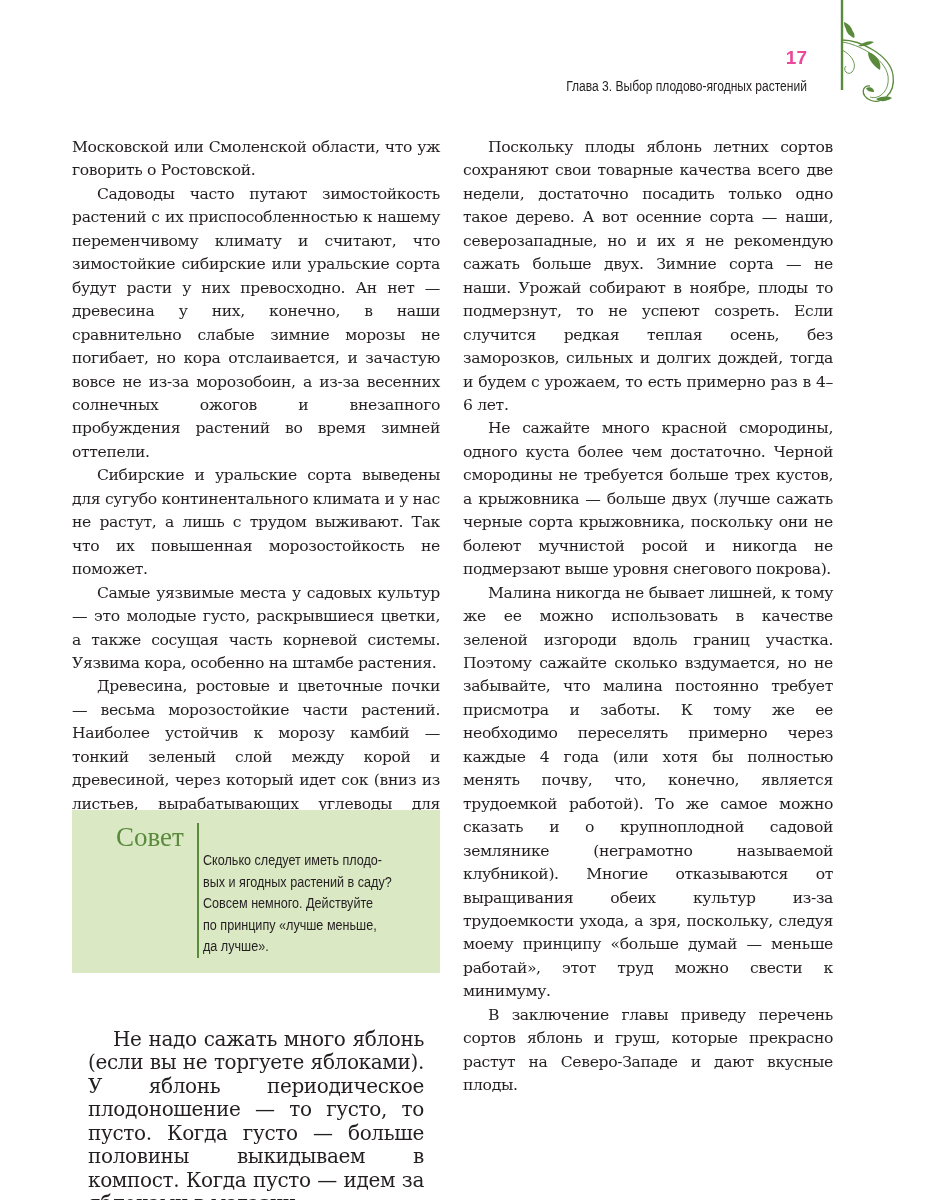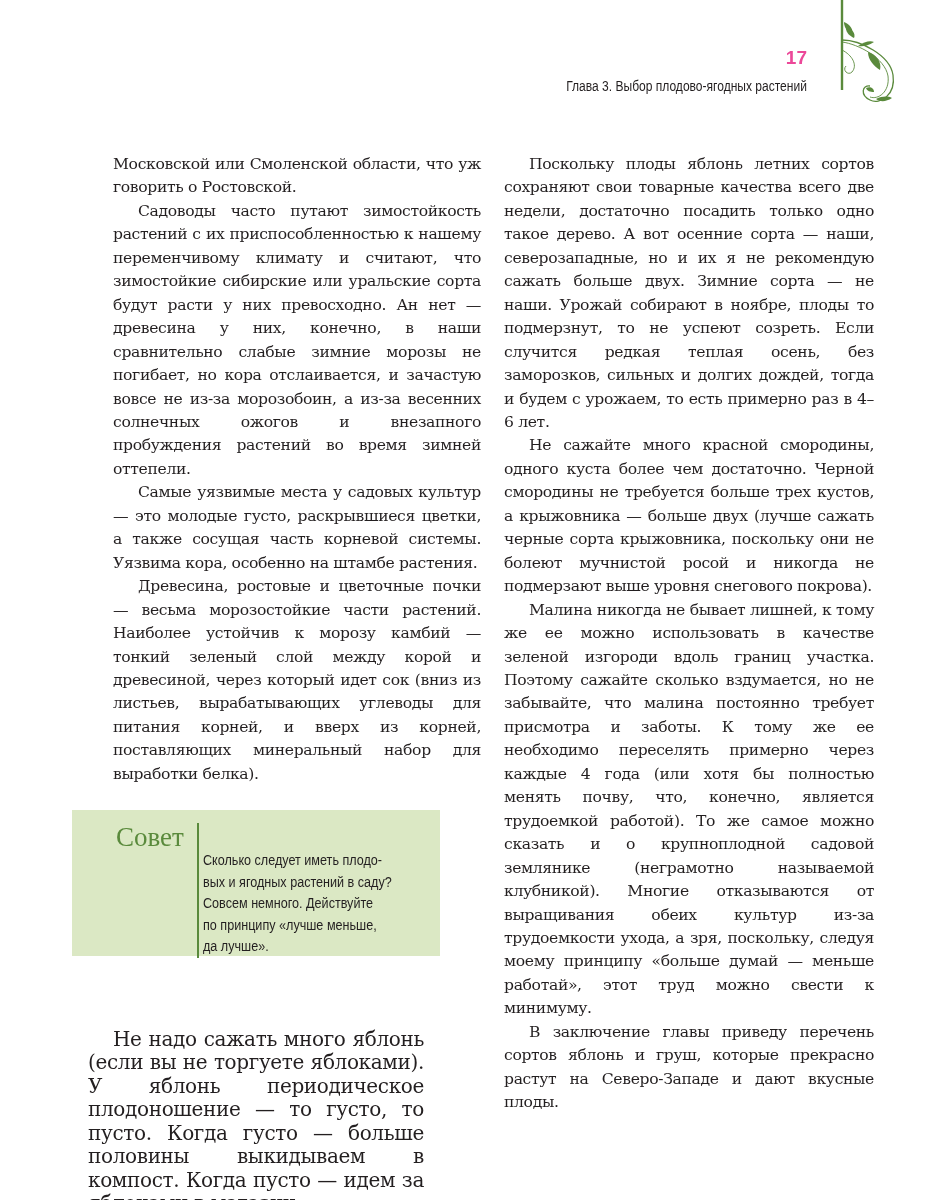--- a/index.html
+++ b/index.html
@@ -3,26 +3,26 @@
 <meta charset="utf-8">
 <style>
   html, body { margin: 0; padding: 0; background: #ffffff; }
   body { width: 927px; height: 1200px; position: relative; overflow: hidden;
          font-family: "DejaVu Serif", "Liberation Serif", serif; color: #231f20; }
   .vine { position: absolute; left: 830px; top: 0; width: 97px; height: 110px; }
   .page-num { position: absolute; right: 120px; top: 47px; font-family: "Liberation Sans", sans-serif;
               font-weight: bold; font-size: 19px; color: #ec4899; }
   .running-head { position: absolute; right: 120px; top: 78px; font-family: "Liberation Sans", sans-serif;
                   font-size: 14px; color: #231f20; transform: scaleX(0.86); transform-origin: right center; white-space: nowrap; }
-  .col { position: absolute; top: 153px; width: 368px; margin-left: 41px; }
+  .col { position: absolute; top: 136px; width: 368px; }
   .col-left { left: 72px; }
   .col-right { left: 463px; width: 370px; }
   .col p { margin: 0; font-size: 15.6px; line-height: 23.45px; text-align: justify; letter-spacing: -0.35px; hyphens: manual; }
   .col p.indent { text-indent: 25px; }
-  .tip { position: absolute; left: 72px; top: 810px; width: 368px; height: 146px; background: #dbe8c4; }
+  .tip { position: absolute; left: 72px; top: 810px; width: 368px; height: 163px; background: #dbe8c4; }
   .tip-title { position: absolute; left: 44px; top: 12px; font-family: "Liberation Serif", serif;
                font-size: 27px; color: #5a8a3c; }
   .tip-rule { position: absolute; left: 125px; top: 13px; width: 2px; height: 135px; background: #5a8a3c; }
   .tip-text { position: absolute; left: 131px; top: 40px; width: 225px; font-family: "Liberation Sans", sans-serif;
               font-size: 14px; line-height: 21.5px; color: #231f20; transform: scaleX(0.9); transform-origin: left top; width: 250px; }
   .tip-text span { display: block; white-space: nowrap; }
   .bottom-left { position: absolute; left: 72px; top: 1012px; width: 368px; }
   .bottom-left p { margin: 16px; font-size: 20px; line-height: 23.45px; text-align: justify; letter-spacing: -0.35px; text-indent: 25px; }
 </style>
 </head>
@@ -40,20 +40,21 @@
   <path d="M46 99 C 52 96, 58 96, 62 98 C 56 102, 50 102, 46 99 Z" fill="#5a8a3c"></path>
   <path d="M36 88 C 40 86, 44 88, 44 92 C 40 92, 37 91, 36 88 Z" fill="#5a8a3c"></path>
 </svg>
 
 <div class="page-num">17</div>
 <div class="running-head">Глава 3. Выбор плодово-ягодных растений</div>
 
 <div class="col col-left">
   <p>Московской или Смоленской области, что уж говорить о Ростовской.</p>
   <p class="indent">Садоводы часто путают зимостойкость рас­тений с их приспособленностью к нашему переменчивому климату и считают, что зимос­тойкие сибирские или уральские сорта будут расти у них превосходно. Ан нет — древесина у них, конечно, в наши сравнительно слабые зимние морозы не погибает, но кора отслаи­вается, и зачастую вовсе не из-за морозобоин, а из-за весенних солнечных ожогов и внезап­ного пробуждения растений во время зимней оттепели.</p>
+  <p class="indent">Сибирские и уральские сорта выведены для сугубо континентального климата и у нас не растут, а лишь с трудом выживают. Так что их повышенная морозостойкость не поможет.</p>
   <p class="indent">Самые уязвимые места у садовых культур — это молодые густо, раскрывшиеся цветки, а также сосущая часть корневой системы. Уяз­вима кора, особенно на штамбе растения.</p>
   <p class="indent">Древесина, ростовые и цветочные почки — весьма морозостойкие части растений. Наиболее устойчив к морозу камбий — тонкий зеленый слой между корой и древесиной, через который идет сок (вниз из листьев, вырабатывающих углеводы для питания корней, и вверх из кор­ней, поставляющих минеральный набор для выработки белка).</p>
 </div>
 
 <div class="tip">
   <div class="tip-title">Совет</div>
   <div class="tip-rule"></div>
   <div class="tip-text">
     <span>Сколько следует иметь плодо-</span>
     <span>вых и ягодных растений в саду?</span>

